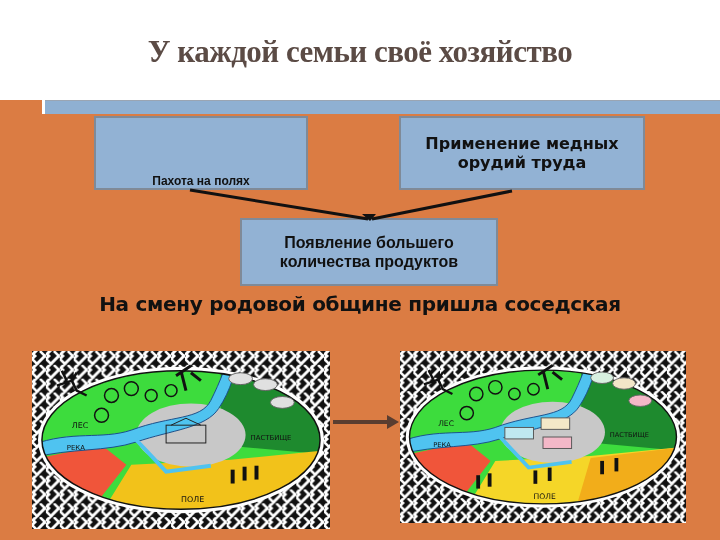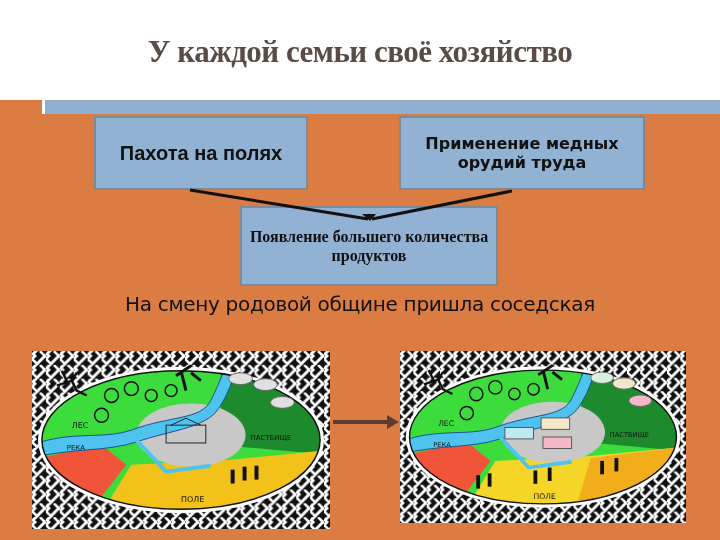--- a/index.html
+++ b/index.html
@@ -4,24 +4,24 @@
 <style>
   html, body { margin:0; padding:0; }
   body { width:720px; height:540px; position:relative; overflow:hidden; background:#ffffff; font-family:"DejaVu Sans", sans-serif; }
   .title-area { position:absolute; left:0; top:0; width:720px; height:100px; background:#ffffff; }
   .title { position:absolute; left:40px; top:34px; width:640px; text-align:center; font-family:Liberation Serif, serif; font-weight:bold; font-size:31px; color:#5b4b45; letter-spacing:-0.5px; white-space:nowrap; }
   .content { position:absolute; left:0; top:100px; width:720px; height:440px; background:#db7c43; }
   .left-notch { position:absolute; left:0; top:100px; width:42px; height:14px; background:#db7c43; }
   .notch-line { position:absolute; left:42px; top:100px; width:3px; height:14px; background:#ffffff; }
   .blue-band { position:absolute; left:45px; top:100px; width:675px; height:14px; background:#8fb0d2; border-top:1px solid #9aa5b3; box-sizing:border-box; }
   .box { position:absolute; background:#92b2d4; border:2px solid #7f8a98; box-sizing:border-box; display:flex; align-items:center; justify-content:center; text-align:center; color:#111111; font-weight:bold; line-height:1.2; }
-  .box1 { left:94px; top:116px; width:214px; height:74px; font-family:"Liberation Sans", sans-serif; font-size:20px; }
+  .box1 { left:94px; top:116px; width:214px; height:74px; font-family:"Liberation Sans", sans-serif; font-size:12px;align-items:flex-end; }
   .box2 { left:399px; top:116px; width:246px; height:74px; font-family:"DejaVu Sans", sans-serif; font-size:16px;text-align:center; }
-  .box3 { left:240px; top:206px; width:258px; height:80px; font-family:Liberation Serif, serif; font-size:16px; }
-  .subtitle { position:absolute; left:0; top:292px; width:720px; text-align:center; font-family:"DejaVu Sans", sans-serif; font-weight:normal; font-size:20px; color:#111111; white-space:nowrap; letter-spacing:-0.3px; }
+  .box3 { left:240px; top:218px; width:258px; height:68px; font-family:Liberation Sans, sans-serif; font-size:16px; }
+  .subtitle { position:absolute; left:0; top:292px; width:720px; text-align:center; font-family:"DejaVu Sans", sans-serif; font-weight:bold; font-size:20px; color:#111111; white-space:nowrap; letter-spacing:-0.3px; }
   .arrows { position:absolute; left:0; top:0; width:720px; height:540px; pointer-events:none; }
   .map { position:absolute; overflow:hidden;margin-top:19px; }
   .map1 { left:32px; top:332px; width:298px; height:178px; }
   .map2 { left:400px; top:332px; width:286px; height:172px; }
   .map svg { width:100%; height:100%; display:block; }
 </style>
 </head>
 <body>
 
 <div class="title-area"></div>

